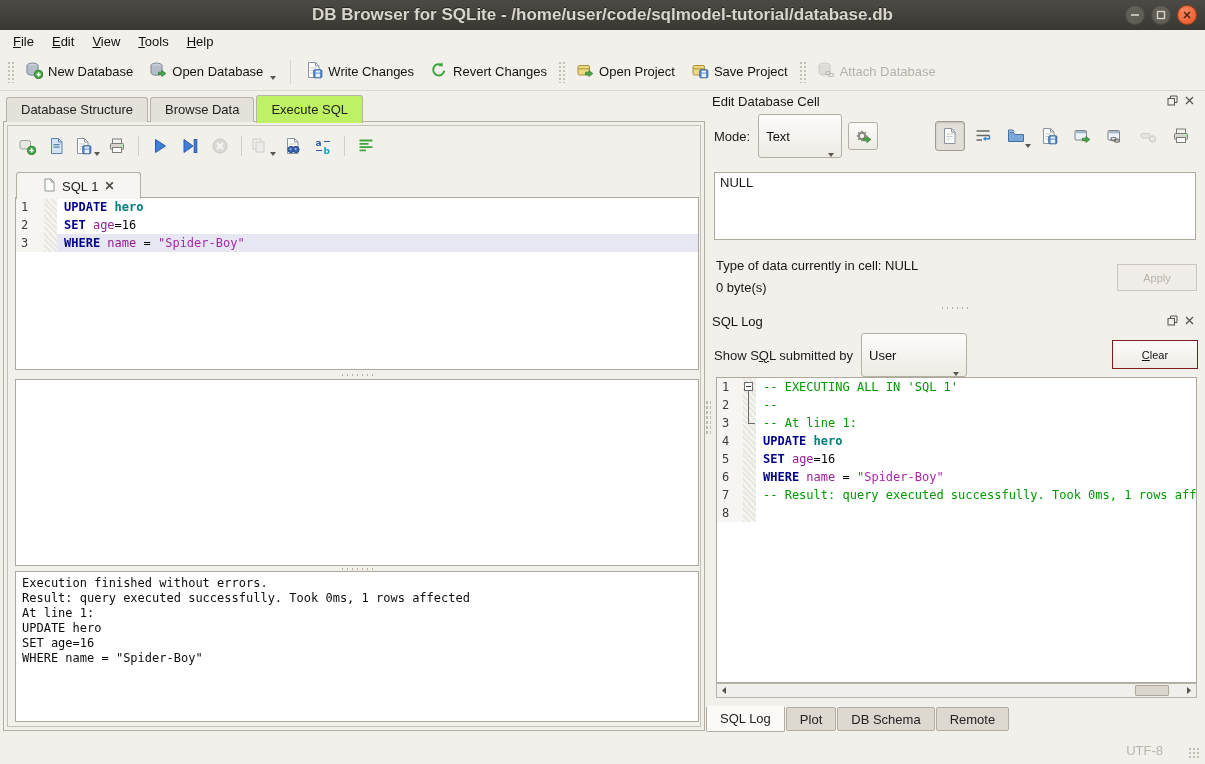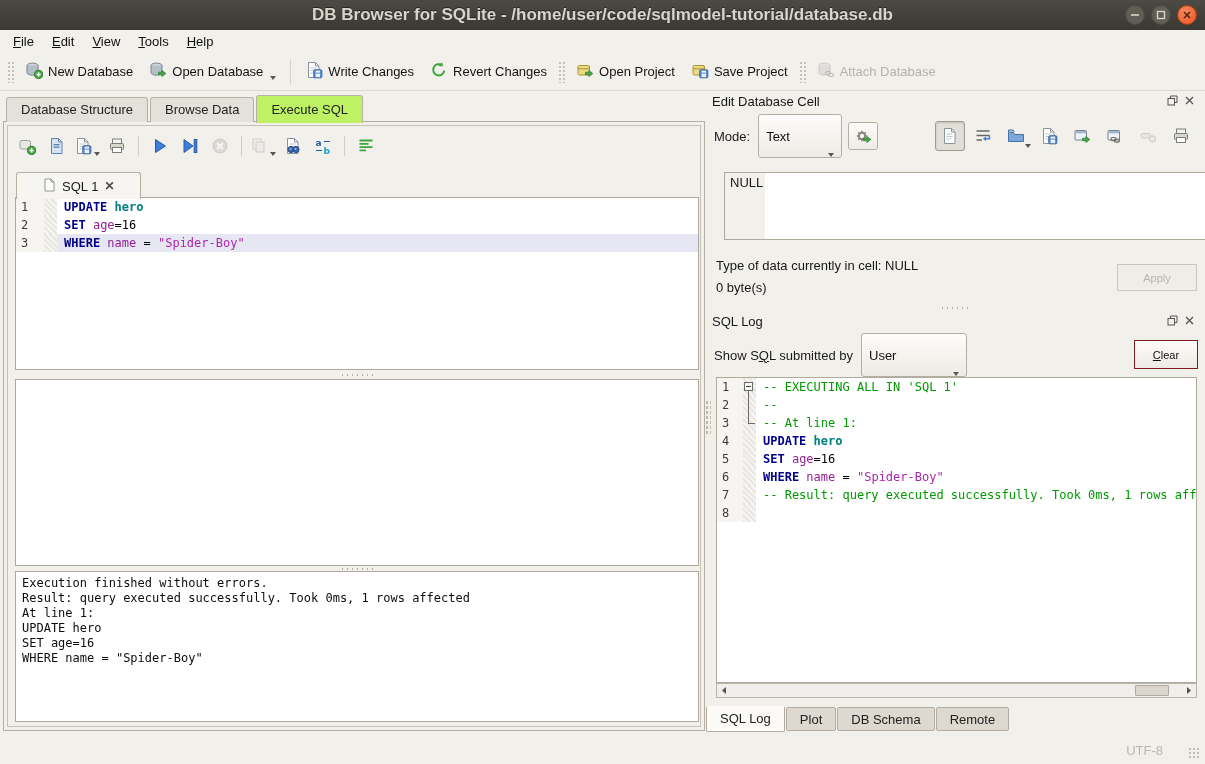--- a/index.html
+++ b/index.html
@@ -85,36 +85,36 @@
   .select { height:44px; background:linear-gradient(#fdfcfa,#eeebe5); border:1px solid #b4aea3; border-radius:3px;
     display:flex; align-items:center; padding:0 7px; gap:8px; font-size:13px; color:#111; }
   .select .caret { margin:0 0 0 auto; }
   .icon-btn { width:30px; height:28px; border:1px solid #b4aea3; border-radius:3px;
     background:linear-gradient(#fdfcfa,#eeebe5); display:flex; align-items:center; justify-content:center; }
   .cell-icons { position:absolute; right:2px; top:0; height:30px; display:flex; align-items:center; gap:3px; }
   .cicon { width:30px; height:30px; display:flex; align-items:center; justify-content:center; position:relative; }
   .cicon.pressed { background:#e2dfd8; border:1px solid #a19b90; border-radius:3px; box-shadow:inset 0 1px 2px rgba(0,0,0,.15); }
   .cicon.disabled svg { opacity:.45; filter:grayscale(1); }
 
-  .cell-editor { position:absolute; left:12px; top:80px; width:482px; height:68px; background:#fff; border:1px solid #aea89d; display:flex; }
+  .cell-editor { position:absolute; left:2px; top:80px; width:482px; height:68px; background:#fff; border:1px solid #aea89d; display:flex;align-items:flex-end; }
   .cell-gutter { width:40px; background:#f2f0eb; flex:none; }
   .cell-null { position:absolute; left:5px; top:2px; font-size:13px; color:#181818; }
 
   .cell-type { position:absolute; left:4px; top:166px; font-size:13px; color:#161616; }
   .cell-bytes { position:absolute; left:4px; top:188px; font-size:13px; color:#161616; }
   .btn { border:1px solid #7f1d1d; border-radius:0; background:linear-gradient(#fdfcfa,#eeebe5);
     font-size:11px; color:#111; display:flex; align-items:center; justify-content:center; }
   .btn.disabled { background:#f0ede8; border-color:#ccc7be; color:#b7b3ab; }
   .apply { position:absolute; left:405px; top:172px; width:80px; height:27px; }
 
   .dock-split { position:absolute; left:0; top:212px; width:486px; height:8px; display:flex; align-items:center; justify-content:center; }
   .dock-split i { width:30px; height:4px; background-image:radial-gradient(#b3ada2 1px, transparent 1.1px); background-size:5px 4px; }
 
   .filter-row { position:absolute; left:2px; top:248px; width:484px; height:30px; display:flex; align-items:center; font-size:13px; }
-  .clear { position:absolute; right:0; top:0; width:64px; height:29px; }
+  .clear { position:absolute; right:0; top:0; width:86px; height:29px; }
 
   .log { position:absolute; left:4px; top:285px; width:481px; height:306px; background:#fff; border:1px solid #aea89d;
     font-family:"DejaVu Sans Mono", monospace; font-size:12px; overflow:hidden; }
   .log .cnum { width:26px; }
   .fbox { position:absolute; left:1px; top:4px; width:9px; height:9px; border:1px solid #6b6b6b; background:#fdfdfd; }
   .fbox::after { content:""; position:absolute; left:1px; right:1px; top:3px; height:1px; background:#3f3f3f; }
   .fv { position:absolute; left:5px; width:1px; background:#6b6b6b; }
   .fh { position:absolute; top:9px; left:5px; width:7px; height:1px; background:#6b6b6b; }
 
   .hscroll { position:absolute; left:4px; top:591px; width:481px; height:15px; border:1px solid #b9b4ab; background:#f1efeb; }

